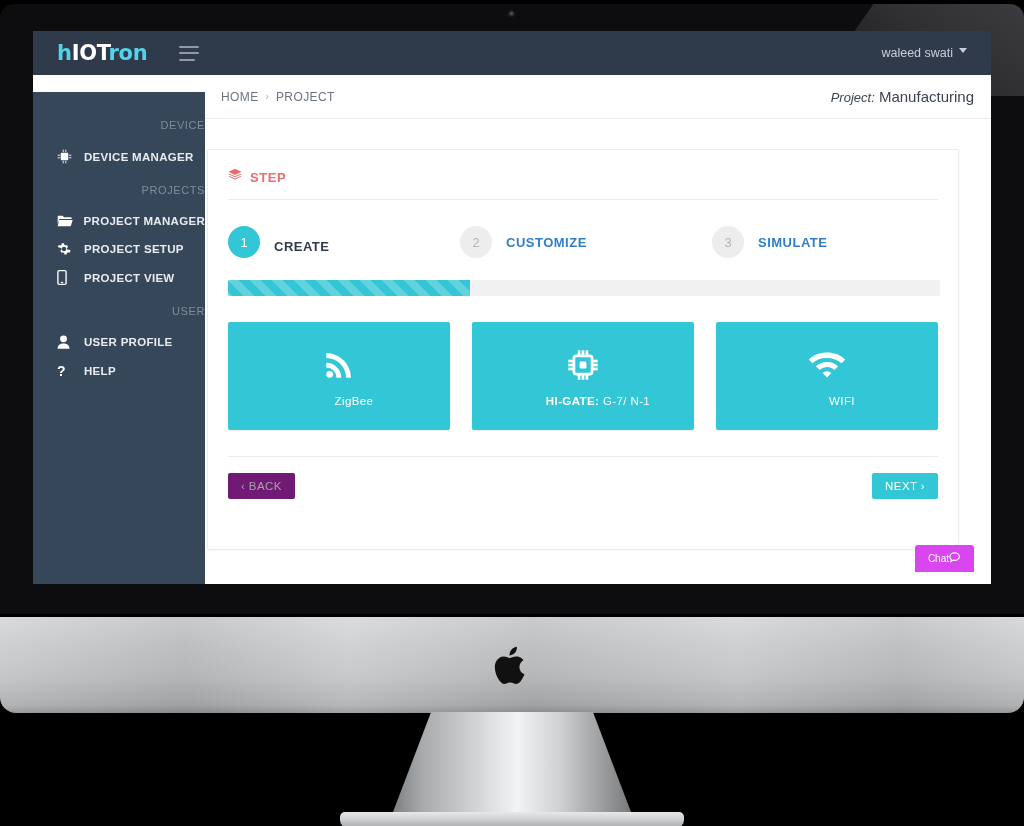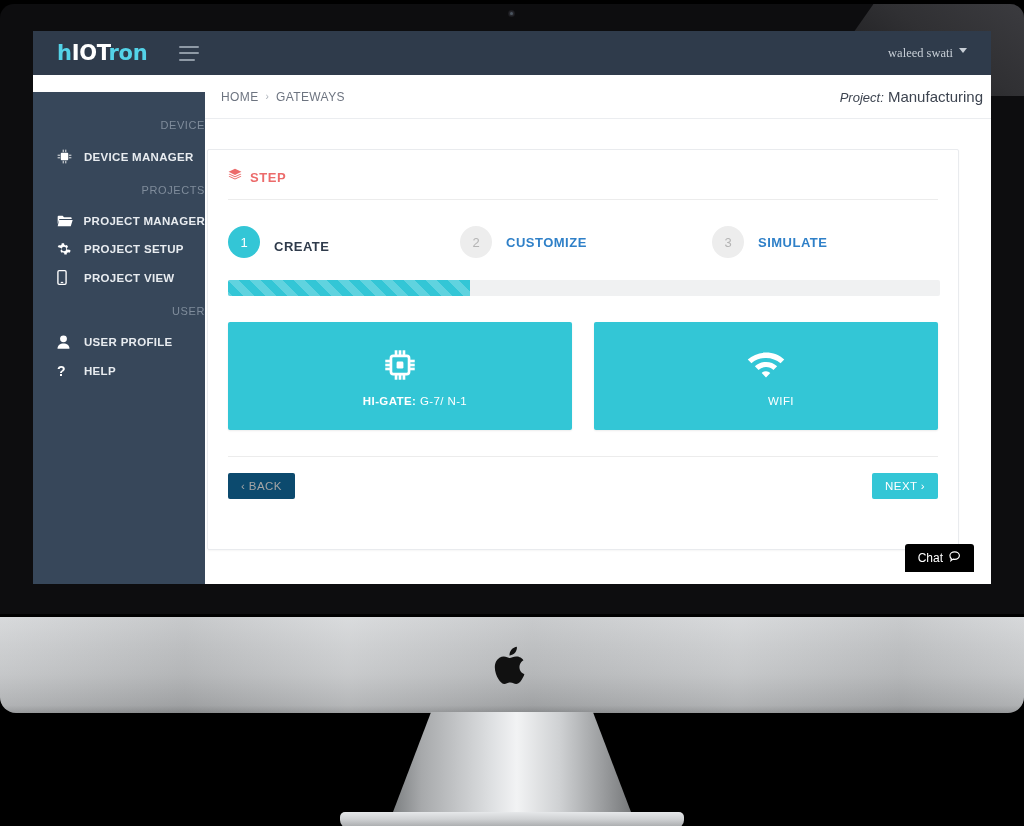--- a/index.html
+++ b/index.html
@@ -107,21 +107,21 @@
     width: 20px; height: 15px;
     display: flex; flex-direction: column; justify-content: space-between;
     cursor: pointer;
   }
   .hamburger i { display: block; height: 2px; background: #8f9aa6; border-radius: 1px; }
   .hamburger i:nth-child(3) { width: 16px; }
   .user-menu {
     margin-left: auto; margin-right: 24px;
     color: #c7ced6; font-size: 12.5px;
     display: flex; gap: 6px;
-    cursor: pointer; white-space: nowrap; font-family: Liberation Serif, serif;
+    cursor: pointer; white-space: nowrap;
   }
   .caret-dn {
     width: 0; height: 0;
     border-left: 4px solid transparent;
     border-right: 4px solid transparent;
     border-top: 5px solid #c7ced6;
     margin-top: 2px;
   }
 
   
@@ -152,21 +152,21 @@
   
   .content {
     position: absolute; left: 172px; top: 44px;
     width: 786px; height: 509px;
     background: #ffffff;
   }
   .crumbbar {
     height: 44px;
     border-bottom: 1px solid #ebedf0;
     display: flex; align-items: center;
-    padding: 0 8px 0 16px;
+    padding: 0 17px 0 16px;
   }
   .crumb {
     color: #6d7480; font-size: 12px; letter-spacing: .4px;
     cursor: pointer;
   }
   .crumb-sep { color: #aab0b8; font-size: 10px; margin: 0 7px; }
   .project-label {
     margin-left: auto;
     font-size: 15px; color: #3d4450;
     white-space: nowrap;
@@ -252,29 +252,29 @@
   .footer-row {
     display: flex; align-items: center;
     padding: 16px 20px 0 20px;
   }
   .btn {
     border: none; border-radius: 2px;
     font-size: 11.5px; letter-spacing: .4px;
     padding: 7px 13px; cursor: pointer;
     font-family: "Liberation Sans", sans-serif;
   }
-  .btn-back { background: #0c4a6e; color: #a5a5a5; }
+  .btn-back { background: #701a75; color: #a5a5a5; }
   .btn-next { background: #33c6d6; color: #ffffff; margin-left: auto; }
 
   .chat-widget {
     position: absolute; right: 17px; bottom: 12px;
-    background: #000000; color: #ffffff;
-    font-size: 12px;
+    background: #d946ef; color: #ffffff;
+    font-size: 10px;
     padding: 7px 13px; border-radius: 3px 3px 0 0;
-    display: flex; align-items: center; gap: 6px;
+    display: flex; align-items: center; 
     cursor: pointer;
   }
 </style>
 </head>
 <body>
 
 <div id="imac">
 
   <div class="bezel"></div>
   <div class="bezel-glare"></div>
@@ -361,21 +361,21 @@
         <span class="side-ico qmark">?</span>
         <span>HELP</span>
       </div>
     </div>
 
     <div class="content">
 
       <div class="crumbbar">
         <span class="crumb">HOME</span>
         <span class="crumb-sep">›</span>
-        <span class="crumb">GATEWAYS</span>
+        <span class="crumb">PROJECT</span>
         <span class="project-label">
           <i>Project:</i>
           <span>Manufacturing</span>
         </span>
       </div>
 
       <div class="panel">
 
         <div class="panel-head">
           <span>
@@ -402,20 +402,32 @@
             <div class="step-circle idle">3</div>
             <div class="step-label idle">SIMULATE</div>
           </div>
         </div>
 
         <div class="progress-track">
           <div class="progress-fill" id="progress-fill" style="width: 34%;"></div>
         </div>
 
         <div class="cards-row">
+          <div class="gw-card">
+            <div class="gw-icon">
+              <svg width="34" height="34" viewBox="0 0 24 24" fill="#ffffff">
+                <circle cx="5.4" cy="18.6" r="2.4"></circle>
+                <path d="M3 10.4v3.4a7.2 7.2 0 0 1 7.2 7.2h3.4A10.6 10.6 0 0 0 3 10.4z"></path>
+                <path d="M3 3.6V7a14 14 0 0 1 14 14h3.4A17.4 17.4 0 0 0 3 3.6z"></path>
+              </svg>
+            </div>
+            <div class="gw-label">
+              <b></b><span>ZigBee</span>
+            </div>
+          </div>
 
           <div class="gw-card">
             <div class="gw-icon">
               <svg width="34" height="34" viewBox="0 0 24 24" fill="none" stroke="#ffffff" stroke-width="1.9">
                 <rect x="5.6" y="5.6" width="12.8" height="12.8" rx="1.6"></rect>
                 <rect x="9.6" y="9.6" width="4.8" height="4.8" rx=".9" fill="#ffffff" stroke="none"></rect>
                 <line x1="9.2" y1="1.6" x2="9.2" y2="5.4"></line>
                   <line x1="12" y1="1.6" x2="12" y2="5.4"></line>
                   <line x1="14.8" y1="1.6" x2="14.8" y2="5.4"></line>
                 <line x1="9.2" y1="18.6" x2="9.2" y2="22.4"></line>

